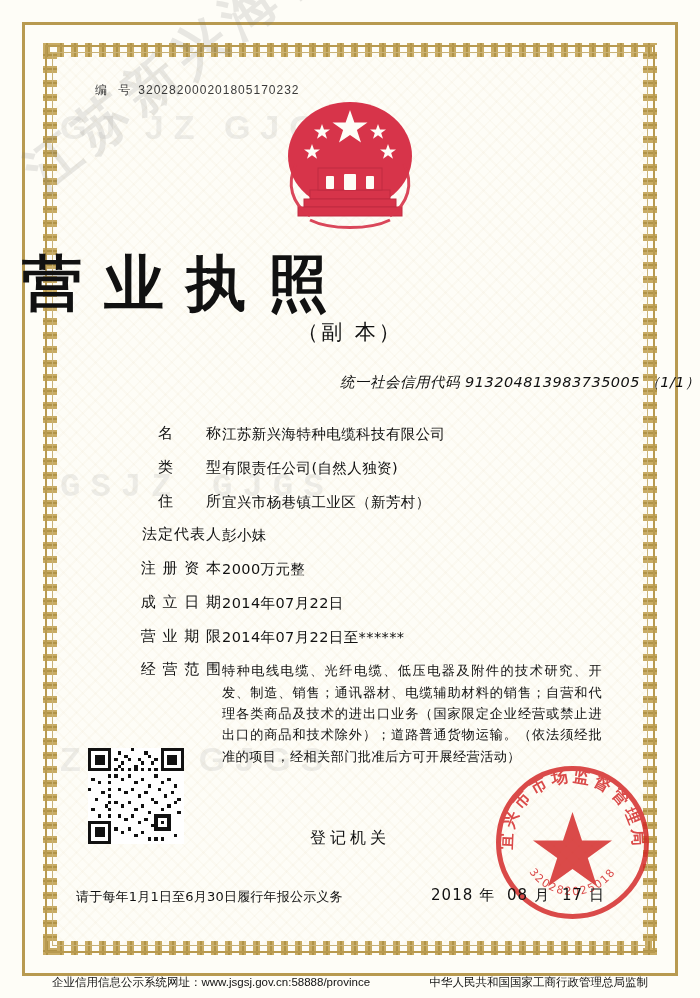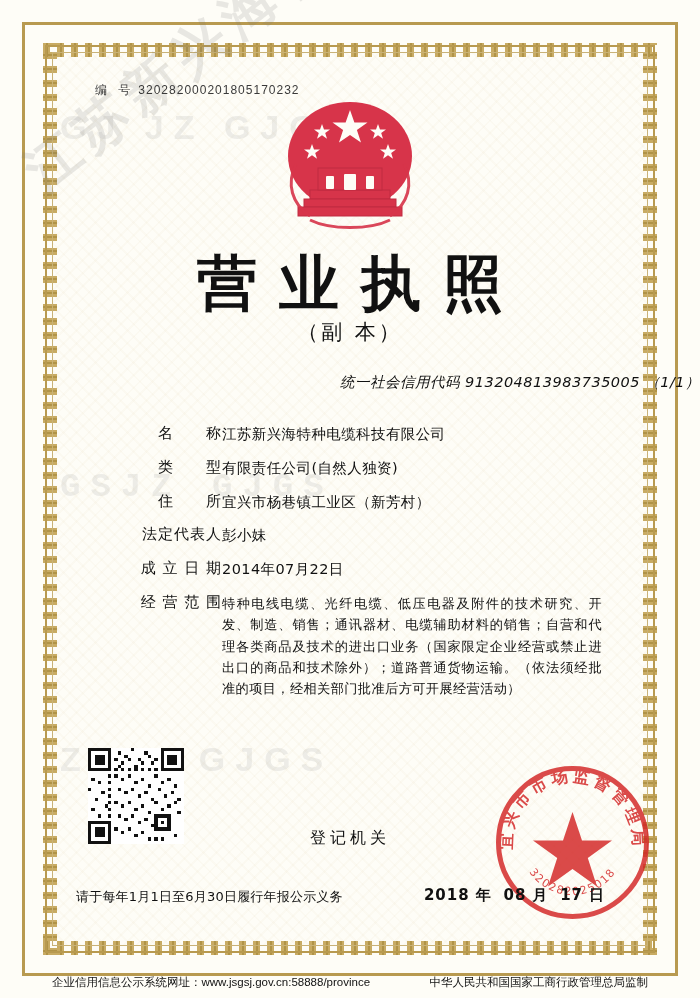--- a/index.html
+++ b/index.html
@@ -130,21 +130,21 @@
     width: 168px;
     height: 150px;
   }
 
   
   .title {
     position: absolute;
     top: 244px;
     left: 0;
     width: 100%;
-    text-align: center;
+    text-align: left;
     font-family: "DejaVu Sans", sans-serif;
     font-size: 60px;
     font-weight: bold;
     letter-spacing: 22px;
     text-indent: 22px;
     color: #111;
   }
   .subtitle {
     position: absolute;
     top: 318px;
@@ -253,21 +253,21 @@
   }
   .issue-date {
     position: absolute;
     right: 92px;
     top: 886px;
     font-family: "DejaVu Sans", sans-serif;
     font-size: 15px;
     color: #111;
     letter-spacing: 1px;
   }
-  .issue-date span { margin: 0 3px; font-weight: bold; }
+  .issue-date span { margin: 0 3px; }
 
   
   .bottombar {
     position: absolute;
     left: 0;
     bottom: 8px;
     width: 700px;
     display: flex;
     justify-content: space-between;
     padding: 0 52px;
@@ -359,22 +359,30 @@
     </div>
     <div class="field-row">
       <div class="field-label">住　　所</div>
       <div class="field-value">宜兴市杨巷镇工业区（新芳村）</div>
     </div>
     <div class="field-row">
       <div class="field-label">法定代表人</div>
       <div class="field-value">彭小妹</div>
     </div>
     <div class="field-row">
+      <div class="field-label">注 册 资 本</div>
+      <div class="field-value">2000万元整</div>
+    </div>
+    <div class="field-row">
       <div class="field-label">成 立 日 期</div>
       <div class="field-value">2014年07月22日</div>
+    </div>
+    <div class="field-row">
+      <div class="field-label">营 业 期 限</div>
+      <div class="field-value">2014年07月22日至******</div>
     </div>
     <div class="field-row scope">
       <div class="field-label">经 营 范 围</div>
       <div class="field-value">特种电线电缆、光纤电缆、低压电器及附件的技术研究、开发、制造、销售；通讯器材、电缆辅助材料的销售；自营和代理各类商品及技术的进出口业务（国家限定企业经营或禁止进出口的商品和技术除外）；道路普通货物运输。（依法须经批准的项目，经相关部门批准后方可开展经营活动）</div>
     </div>
   </div>
 
   <div class="qr">
     <svg class="qr-grid" viewBox="0 0 29 29" width="96" height="96" shape-rendering="crispEdges" xmlns="http://www.w3.org/2000/svg">
       <rect width="29" height="29" fill="#ffffff"></rect>

